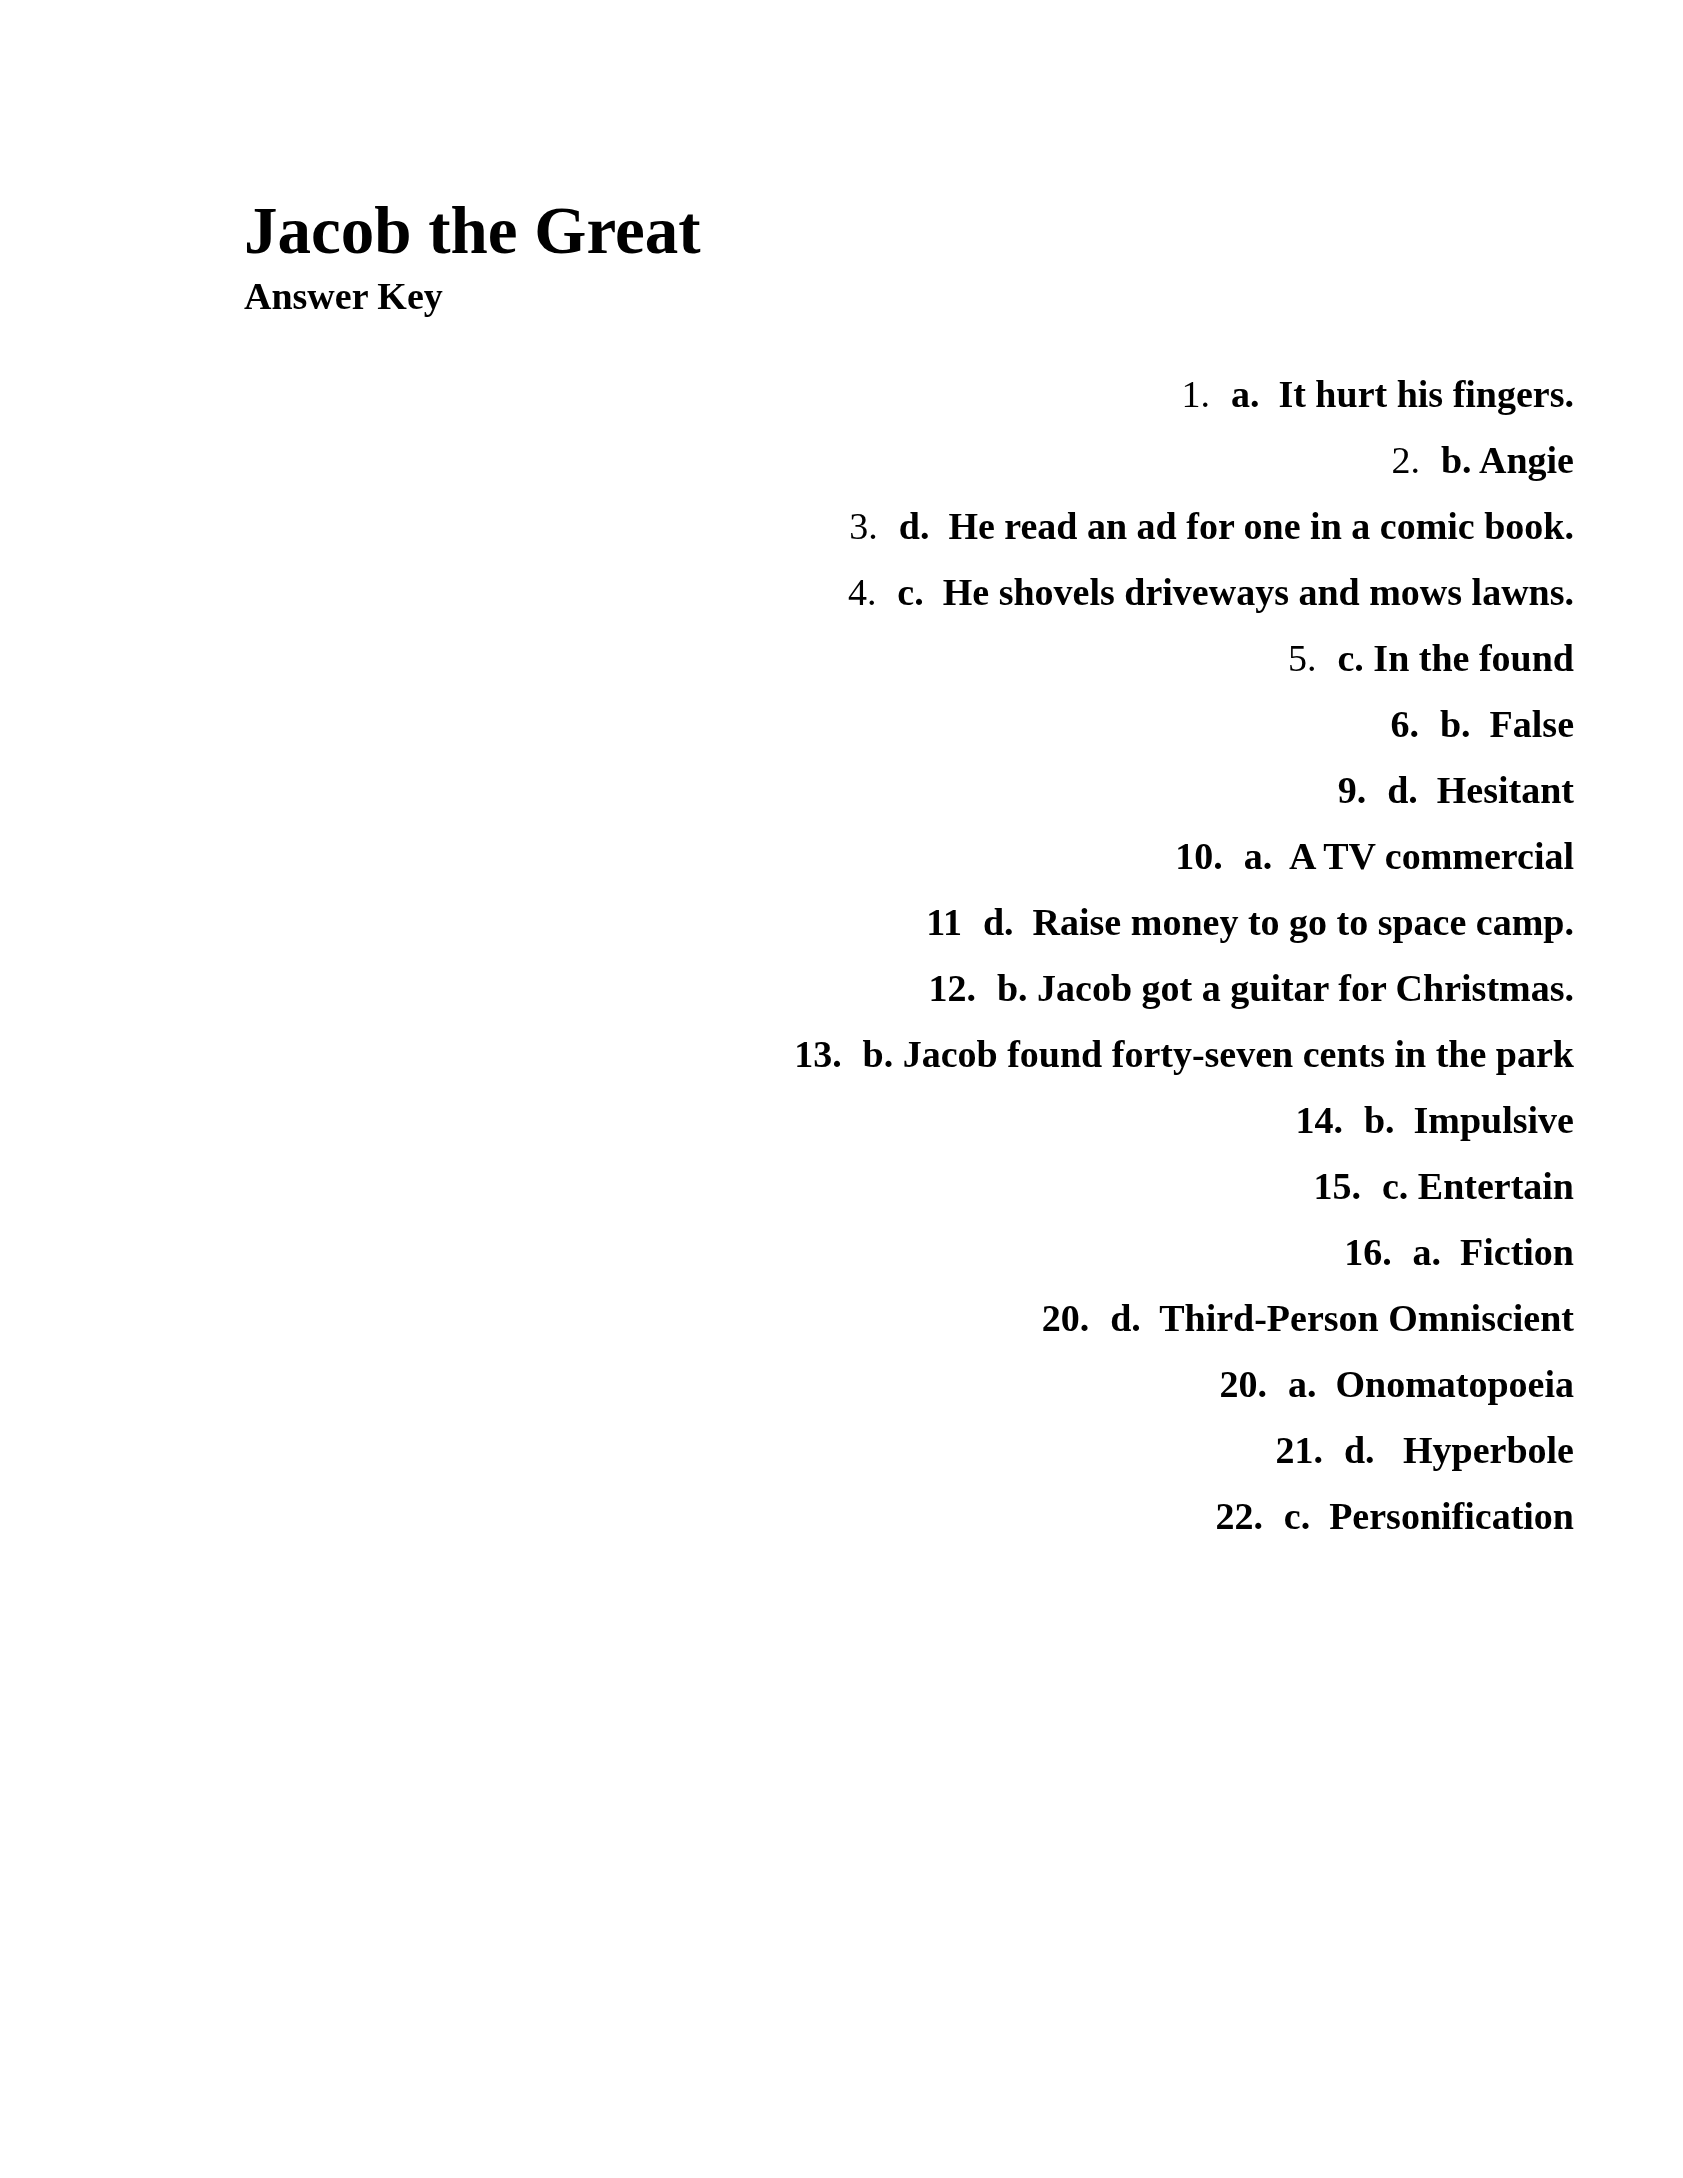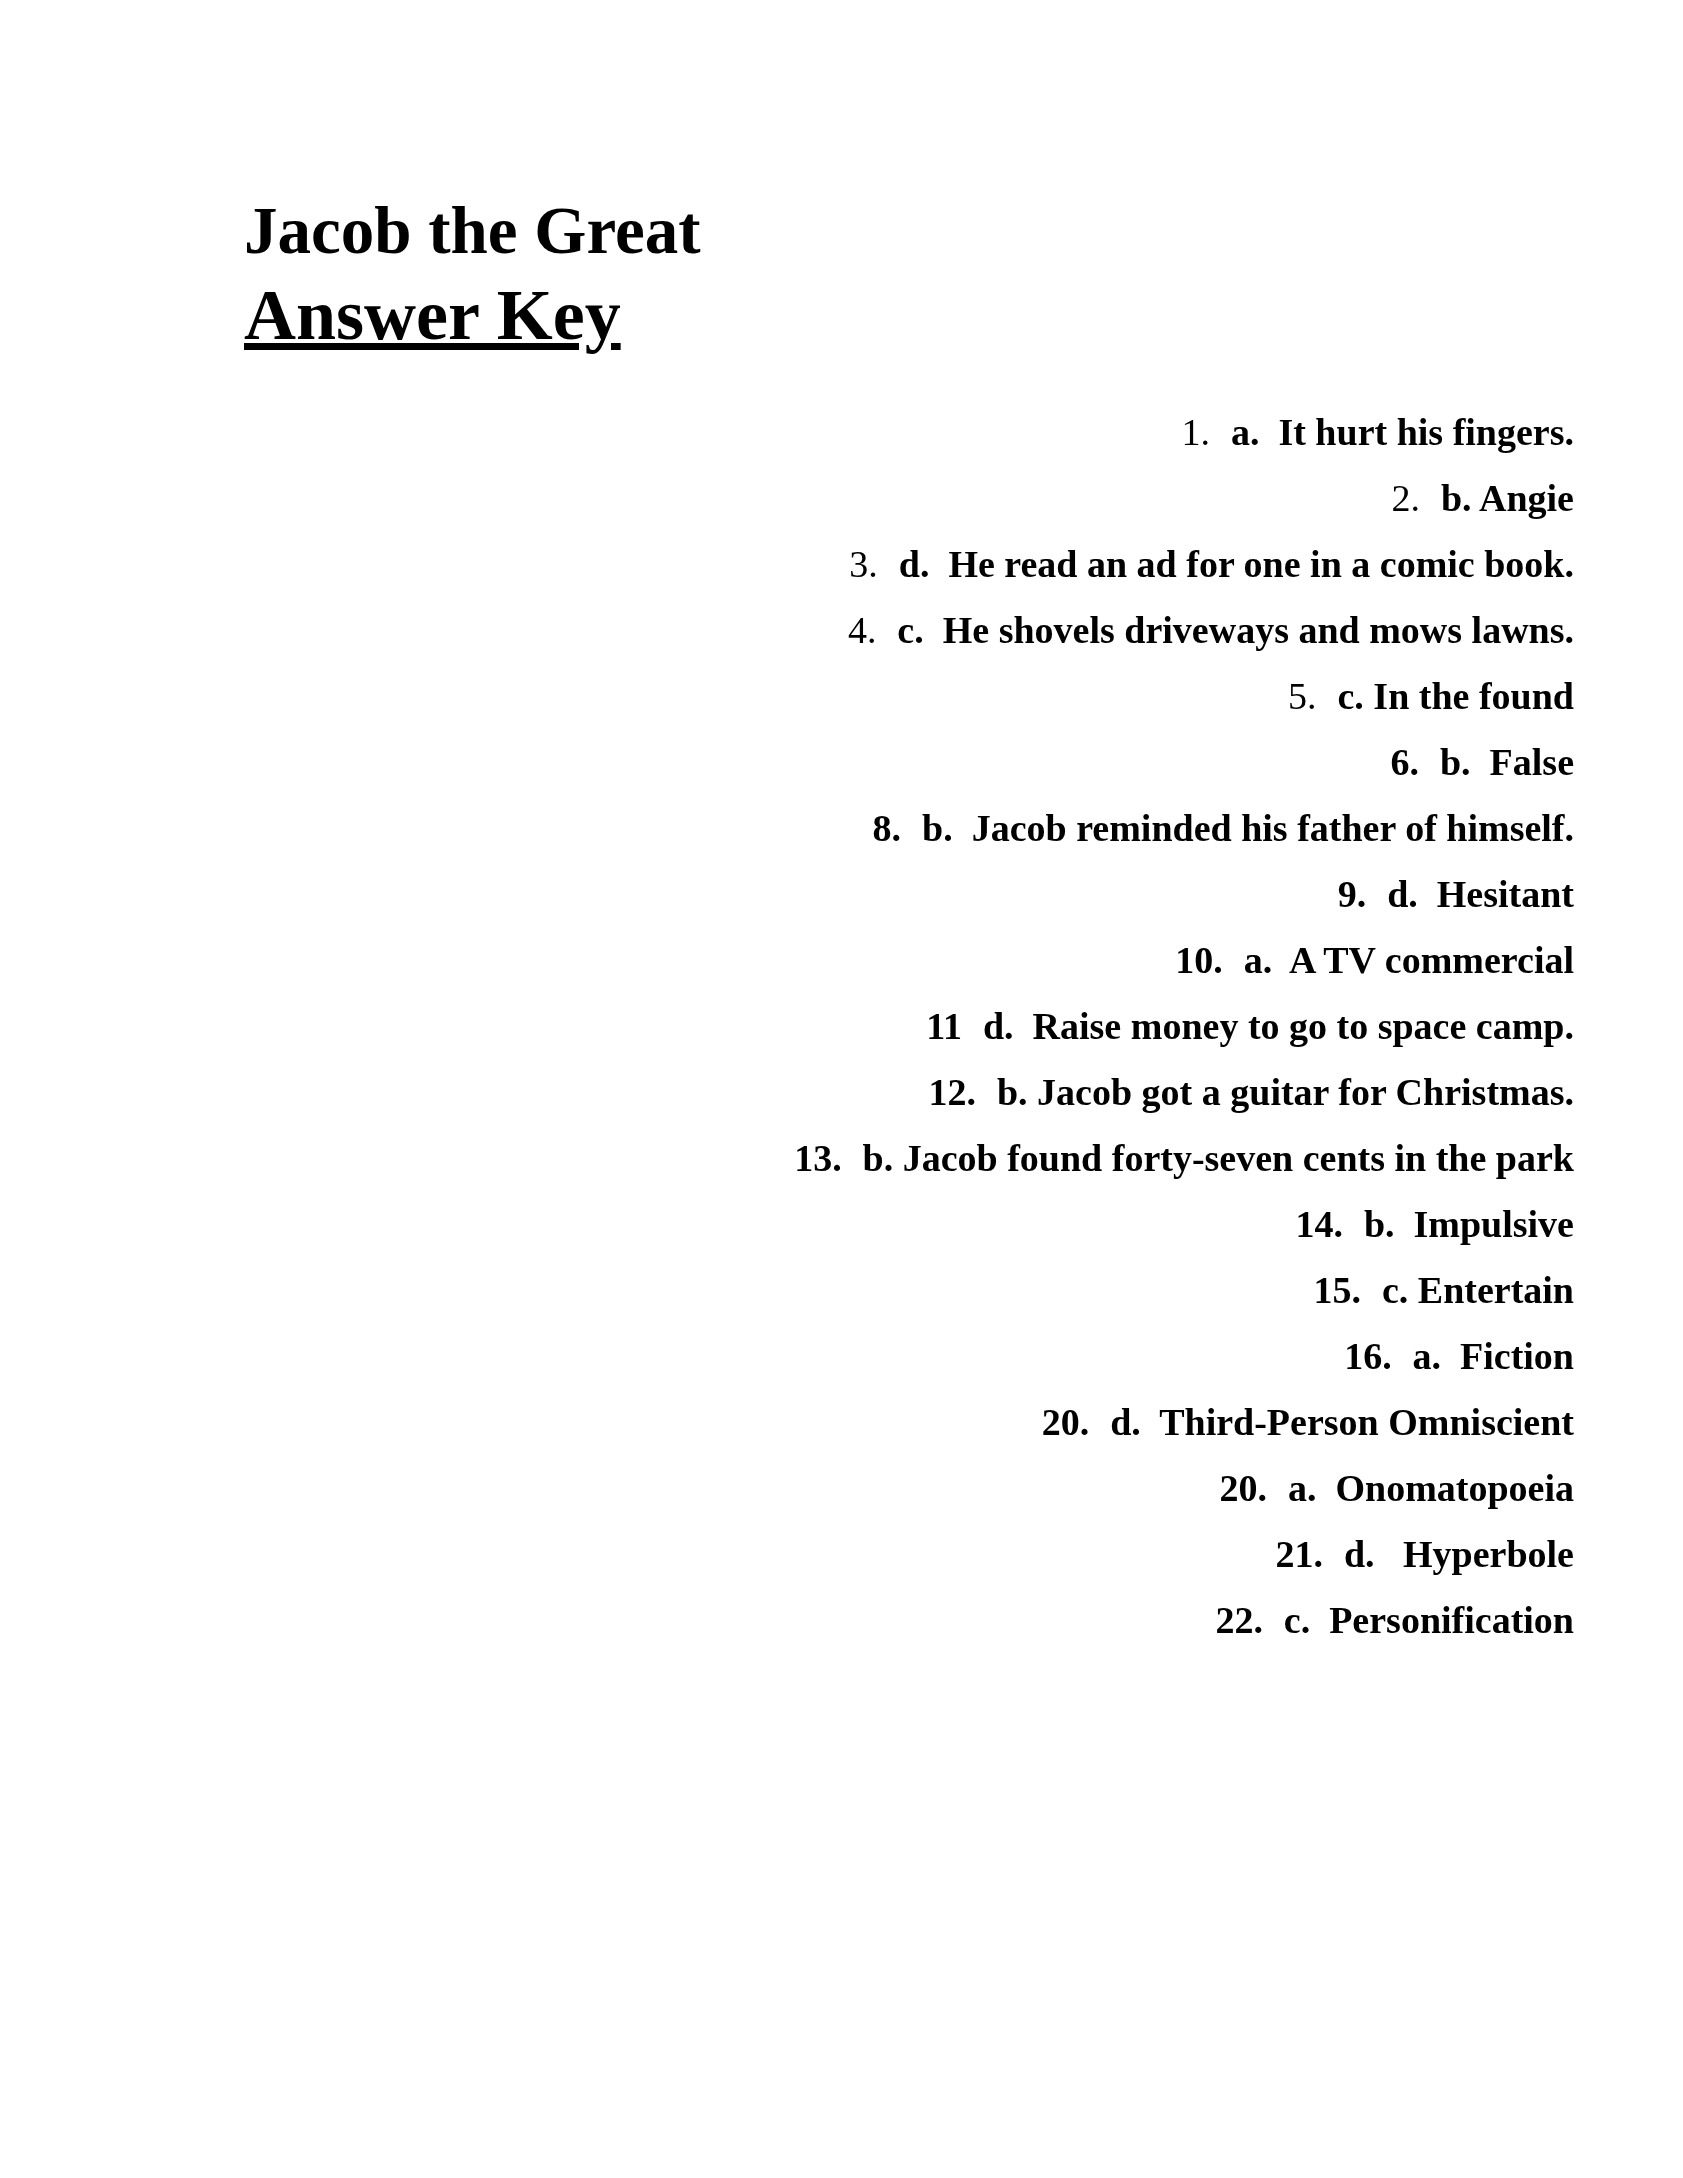--- a/index.html
+++ b/index.html
@@ -18,25 +18,24 @@
     color: #000000;
     overflow: hidden;
   }
   .doc-title {
     font-size: 67px;
     font-weight: bold;
     line-height: 1.1;
     margin: 0 0 8px 0;
   }
   .doc-subtitle {
-    font-size: 72px;
+    font-size: 38px;
     font-weight: bold;
     line-height: 1.1;
     margin: 8px 0 44px 0;
-    text-decoration: underline;
   }
   .answer-list {
     margin: 0;
     padding: 0;
     text-align: right;
   }
   .item {
     font-size: 38px;
     line-height: 66px;
     font-weight: bold;
@@ -65,21 +64,20 @@
 
   <div class="item"><span class="num regular">3.</span><span class="ans">d.  He read an ad for one in a comic book.</span></div>
 
   <div class="item"><span class="num regular">4.</span><span class="ans">c.  He shovels driveways and mows lawns.</span></div>
 
   <div class="item"><span class="num regular">5.</span><span class="ans">c. In the found</span></div>
 
   <div class="item"><span class="num bold">6.</span><span class="ans">b.  False</span></div>
 
 
-  <div class="item"><span class="num bold">8.</span><span class="ans">b.  Jacob reminded his father of himself.</span></div>
 
   <div class="item"><span class="num bold">9.</span><span class="ans">d.  Hesitant</span></div>
 
   <div class="item"><span class="num bold">10.</span><span class="ans">a.  A TV commercial</span></div>
 
   <div class="item"><span class="num bold">11</span><span class="ans">d.  Raise money to go to space camp.</span></div>
 
   <div class="item"><span class="num bold">12.</span><span class="ans">b. Jacob got a guitar for Christmas.</span></div>
 
   <div class="item"><span class="num bold">13.</span><span class="ans">b. Jacob found forty-seven cents in the park</span></div>

